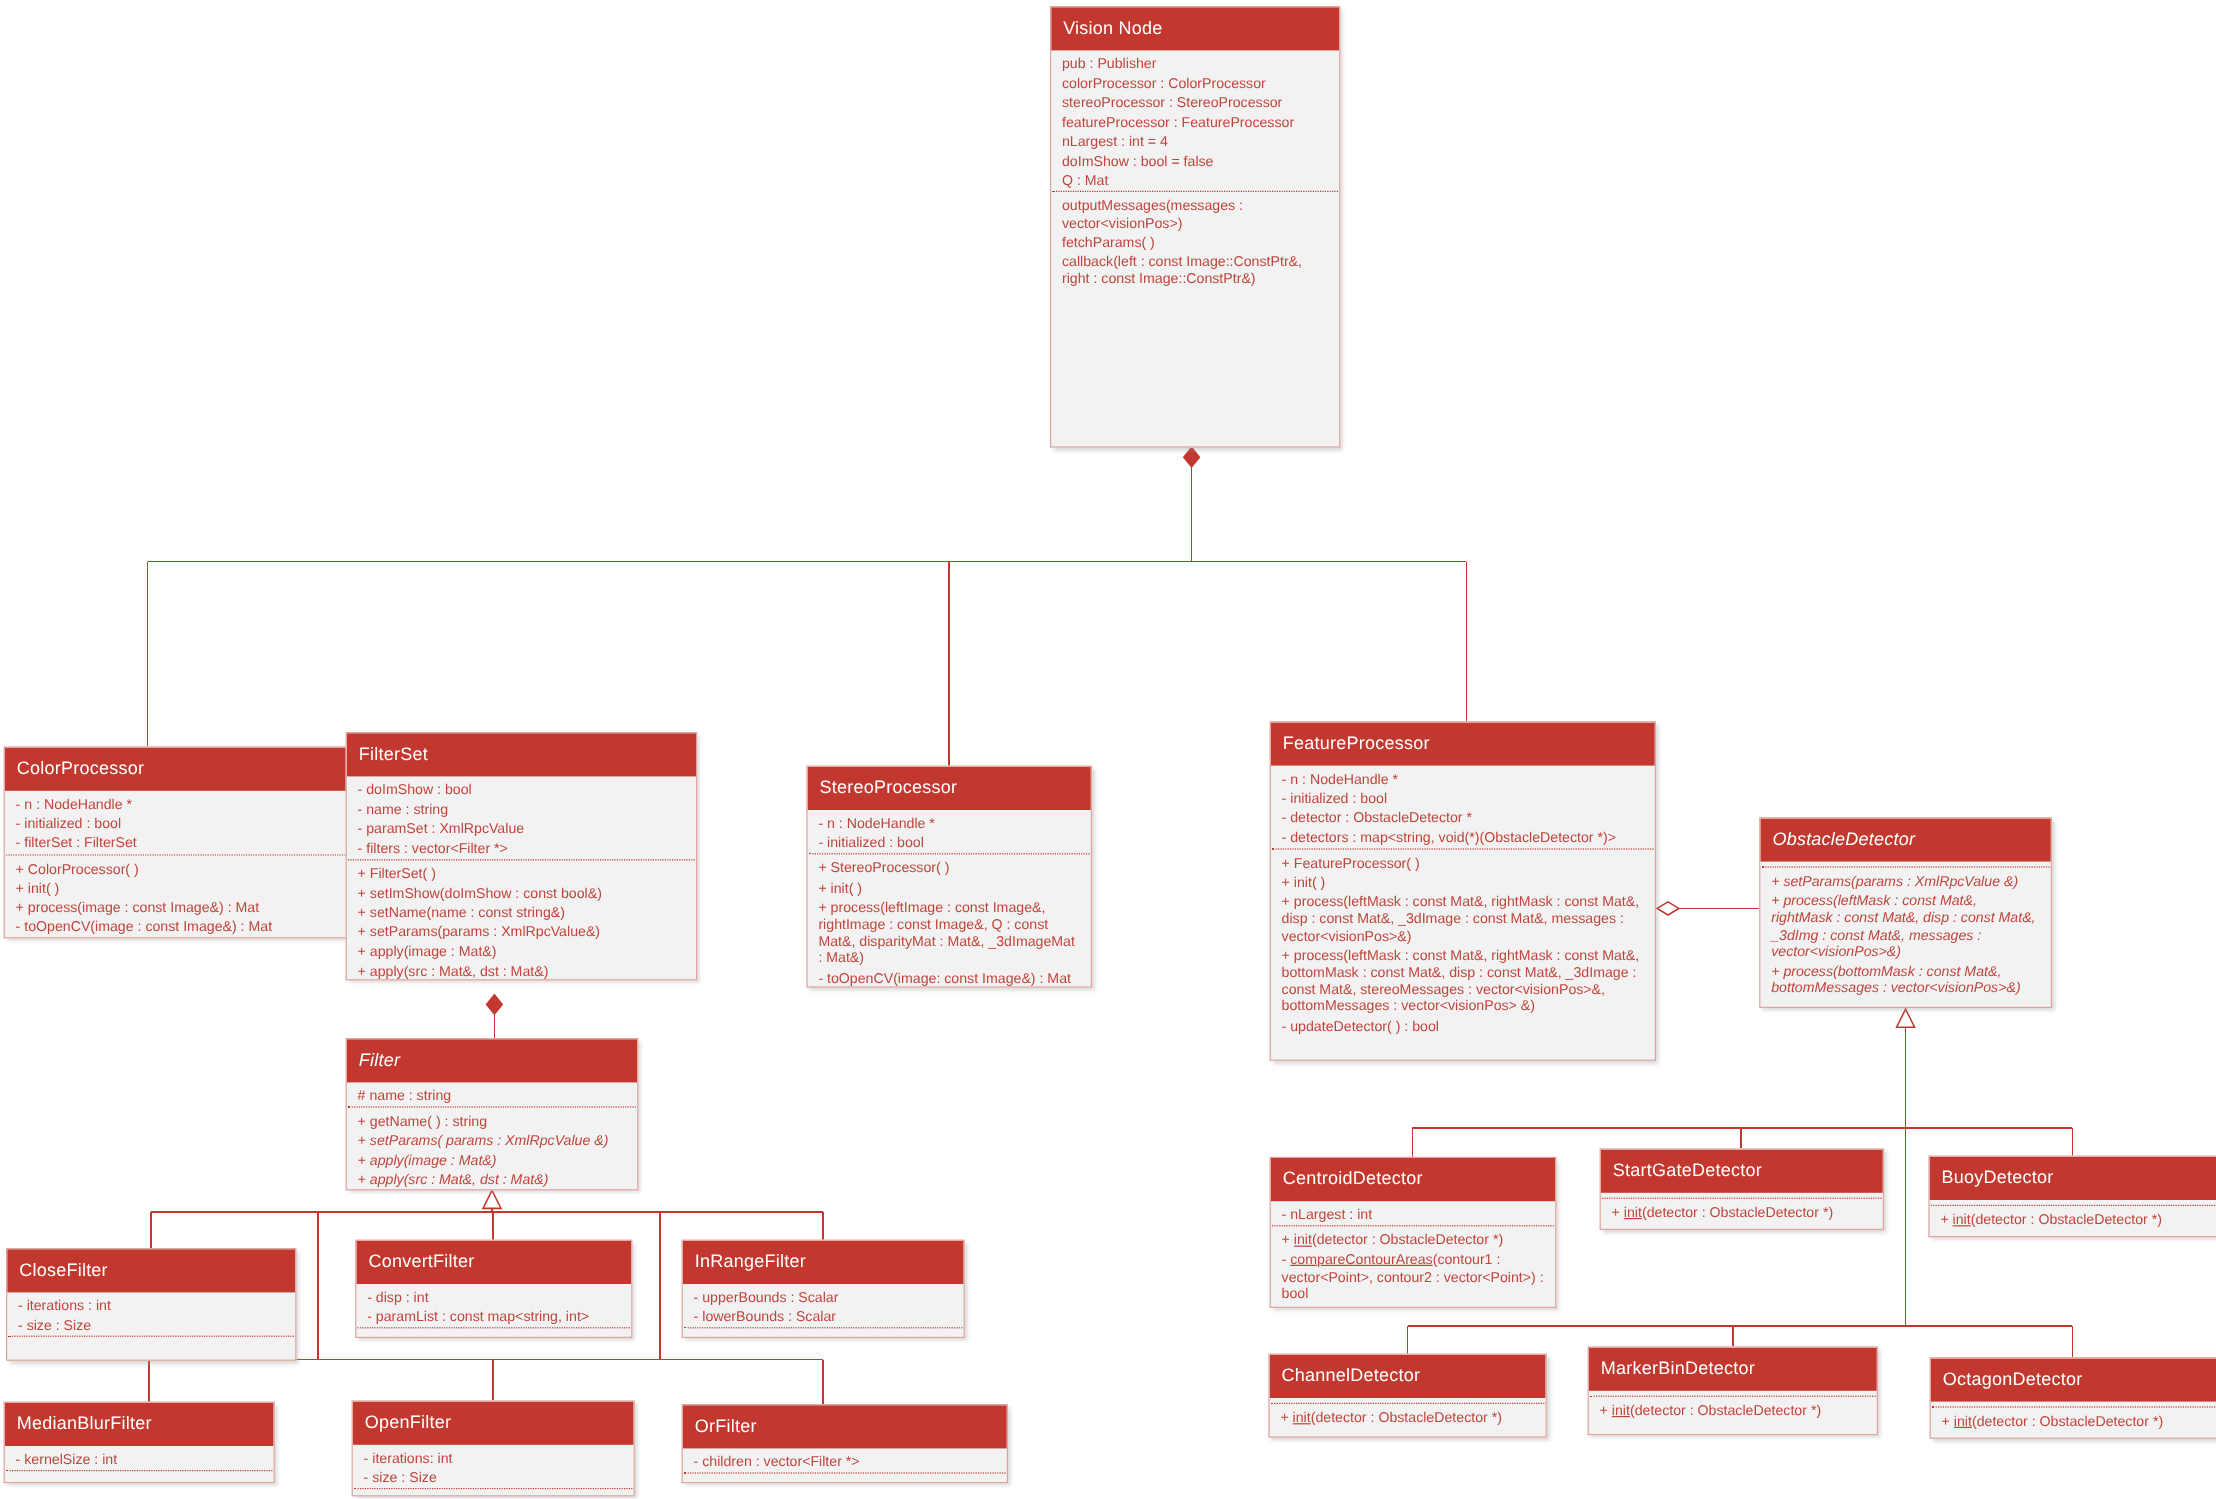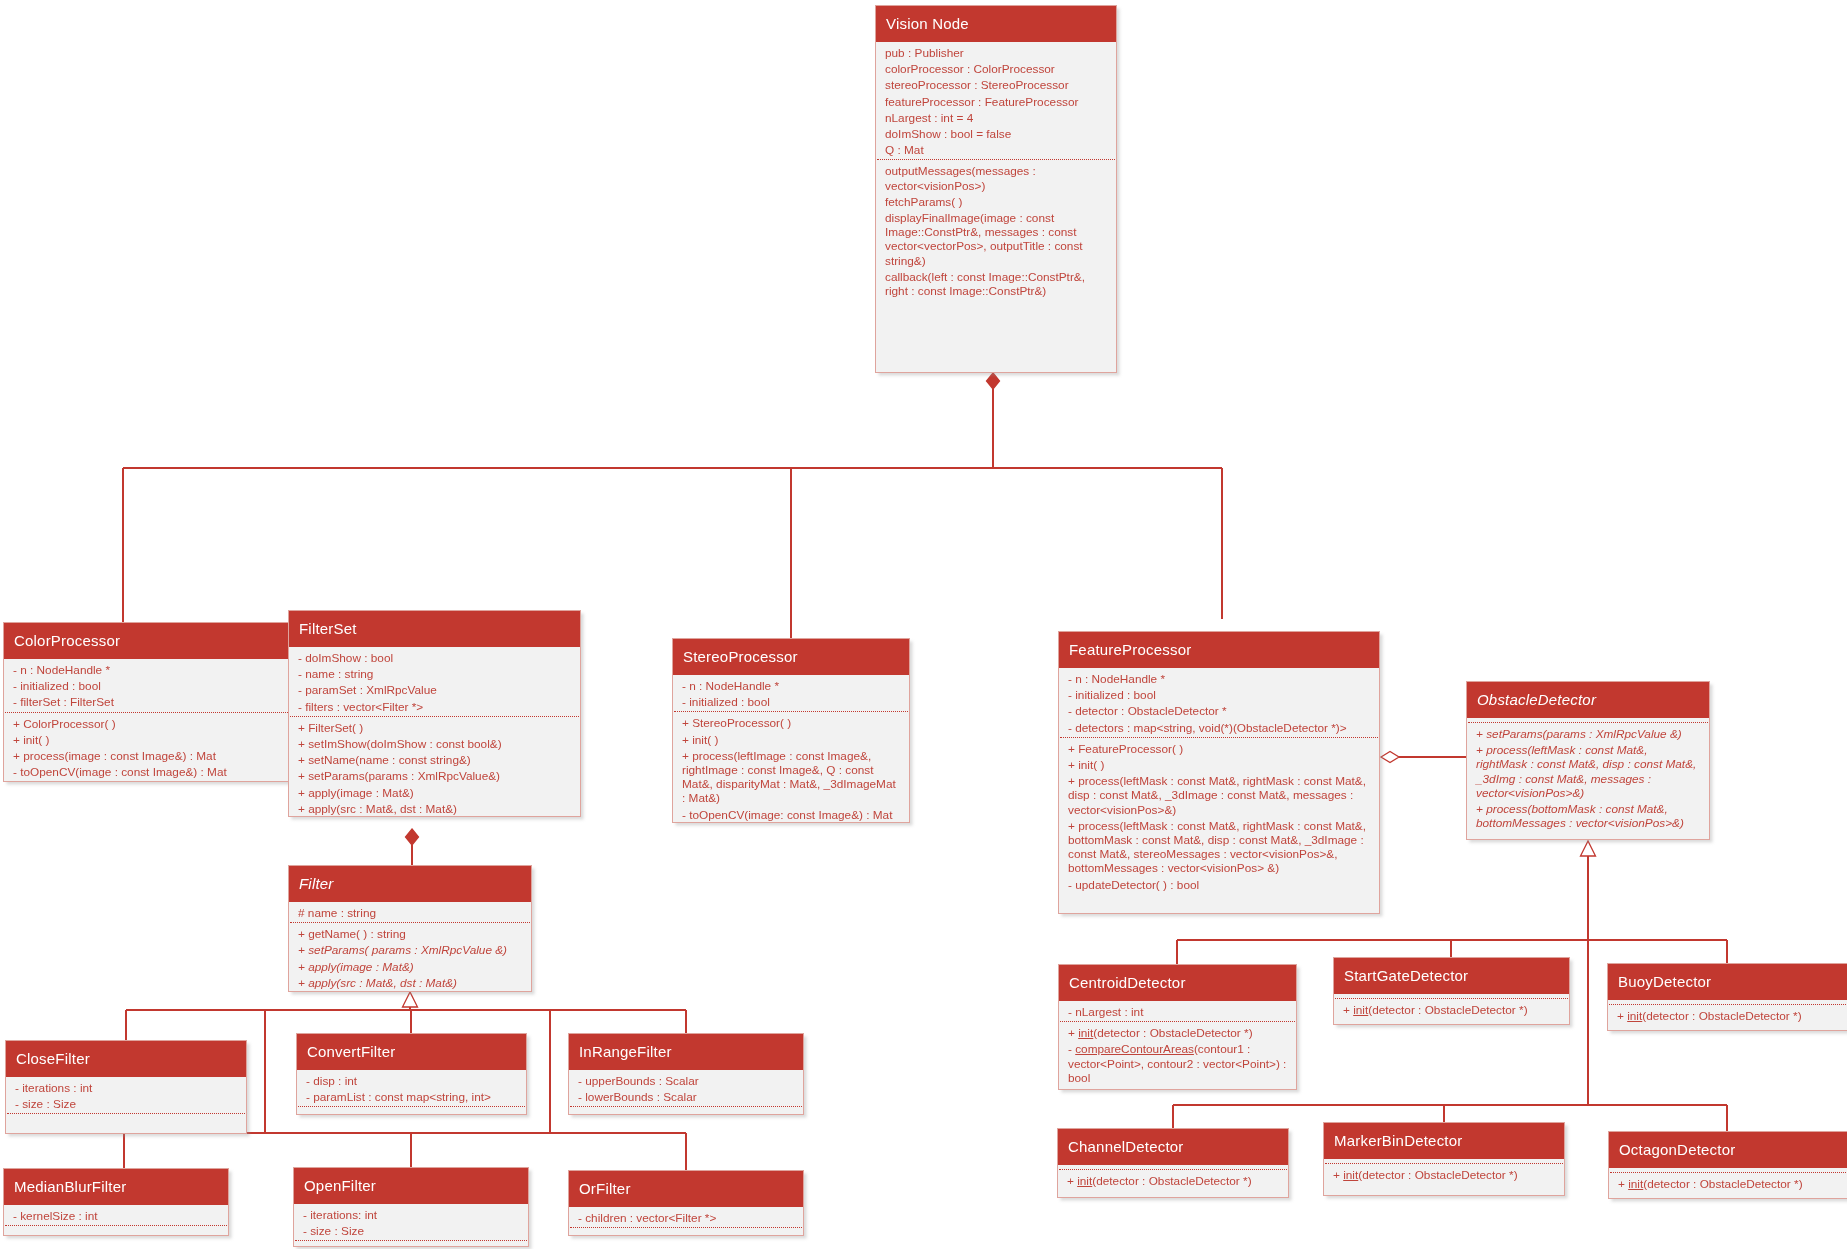--- a/index.html
+++ b/index.html
@@ -78,21 +78,20 @@
         <div class="member">stereoProcessor : StereoProcessor</div>
         <div class="member">featureProcessor : FeatureProcessor</div>
         <div class="member">nLargest : int = 4</div>
         <div class="member">doImShow : bool = false</div>
         <div class="member">Q : Mat</div>
       </div>
     <div class="sep"></div>
     <div class="meths">
         <div class="member">outputMessages(messages : vector&lt;visionPos&gt;)</div>
         <div class="member">fetchParams( )</div>
-        <div class="member">displayFinalImage(image : const Image::ConstPtr&amp;, messages : const vector&lt;vectorPos&gt;, outputTitle : const string&amp;)</div>
         <div class="member">callback(left : const Image::ConstPtr&amp;, right : const Image::ConstPtr&amp;)</div>
       </div>
   </div>
 
   <div class="uml" style="left:3px;top:622px;width:291px;height:160px">
     <div class="hd">ColorProcessor</div>
     <div class="attrs">
         <div class="member">- n : NodeHandle *</div>
         <div class="member">- initialized : bool</div>
         <div class="member">- filterSet : FilterSet</div>
@@ -133,21 +132,21 @@
       </div>
     <div class="sep"></div>
     <div class="meths">
         <div class="member">+ StereoProcessor( )</div>
         <div class="member">+ init( )</div>
         <div class="member">+ process(leftImage : const Image&amp;, rightImage : const Image&amp;, Q : const Mat&amp;, disparityMat : Mat&amp;, _3dImageMat : Mat&amp;)</div>
         <div class="member">- toOpenCV(image: const Image&amp;) : Mat</div>
       </div>
   </div>
 
-  <div class="uml" style="left:1058px;top:631px;width:322px;height:283px">
+  <div class="uml" style="left:1058px;top:601px;width:322px;height:283px">
     <div class="hd">FeatureProcessor</div>
     <div class="attrs">
         <div class="member">- n : NodeHandle *</div>
         <div class="member">- initialized : bool</div>
         <div class="member">- detector : ObstacleDetector *</div>
         <div class="member">- detectors : map&lt;string, void(*)(ObstacleDetector *)&gt;</div>
       </div>
     <div class="sep"></div>
     <div class="meths">
         <div class="member">+ FeatureProcessor( )</div>
@@ -225,21 +224,21 @@
   <div class="uml" style="left:293px;top:1167px;width:236px;height:80px">
     <div class="hd">OpenFilter</div>
     <div class="attrs">
         <div class="member">- iterations: int</div>
         <div class="member">- size : Size</div>
       </div>
     <div class="sep"></div>
     <div class="meths"></div>
   </div>
 
-  <div class="uml" style="left:568px;top:1170px;width:236px;height:66px">
+  <div class="uml" style="left:568px;top:1170px;width:272px;height:66px">
     <div class="hd">OrFilter</div>
     <div class="attrs">
         <div class="member">- children : vector&lt;Filter *&gt;</div>
       </div>
     <div class="sep"></div>
     <div class="meths"></div>
   </div>
 
   <div class="uml" style="left:1058px;top:964px;width:239px;height:126px">
     <div class="hd">CentroidDetector</div>

